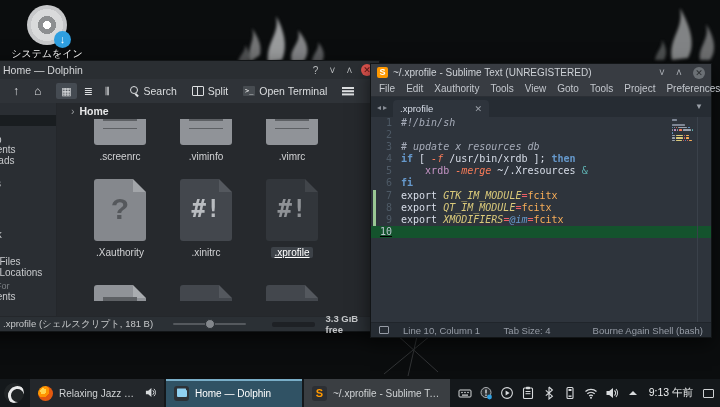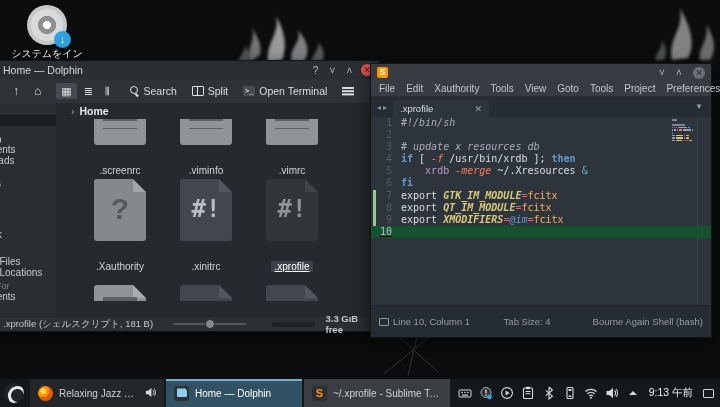--- a/index.html
+++ b/index.html
@@ -61,21 +61,21 @@
   .sb-item { height:10.5px; line-height:10.5px; padding-left:30px; white-space:nowrap; }
   .sb-item.selected { background:#191d20; color:#fff; }
   .sb-item.header { color:#7c8085; font-size:9px; }
   .d-view { flex:1; position:relative; background:#26292d; overflow:hidden; }
   .d-breadcrumb { height:16px; display:flex; align-items:center; gap:5px; padding-left:14px;
     color:#e8e9ea; font-size:10.5px; font-weight:bold; }
   .d-breadcrumb .chev { color:#9a9da0; font-weight:normal; }
   .d-grid { position:absolute; left:0; right:8px; top:16px; bottom:15px; overflow:hidden; }
   .d-row { position:absolute; left:20px; display:flex; }
   .d-cell { width:86px; display:flex; flex-direction:column; align-items:center; }
-  .fname { margin-top:20px; font-size:10px; color:#d2d3d5; padding:0 3px; border-radius:2px; }
+  .fname { margin-top:6px; font-size:10px; color:#d2d3d5; padding:0 3px; border-radius:2px; }
   .fname.selected { background:#3d4248; text-decoration:underline; color:#fff; }
   .ficon { position:relative; width:52px; height:62px; border-radius:3px; }
   .ficon .fold { position:absolute; top:0; right:0; width:0; height:0; }
   .ficon.textdoc { background:#909398; }
   .ficon.textdoc .fold { border-top:13px solid #26292d; border-left:13px solid #a9acb0; }
   .ficon.textdoc .lines { position:absolute; left:9px; top:12px; width:34px; height:34px;
     background:repeating-linear-gradient(#5d6064 0 4px, transparent 4px 11px); }
   .ficon.unknown { background:#85888d; }
   .ficon.unknown .fold { border-top:13px solid #26292d; border-left:13px solid #a2a5a9; }
   .ficon.unknown .mark { position:absolute; width:100%; text-align:center; top:13px;
@@ -123,32 +123,32 @@
   .code-line.current { background:#14532d;text-decoration:underline; }
   .gutter { position:relative; width:30px; flex:0 0 30px; text-align:right; padding-right:9px;
     color:#4e5a66; }
   .code-line.current .gutter { color:#bac3cd; }
   .gutter .diffmark { position:absolute; left:2px; top:0; bottom:0; width:2.5px; background:#99C794; }
   .code-text { white-space:pre; color:#D8DEE9; }
   .tk-cm { color:#A6ACB9; font-style:italic; }
   .tk-kw { color:#6699CC; font-weight:bold; }
   .tk-pr { color:#F97B58; font-style:italic; }
   .tk-fn { color:#C695C6; }
-  .tk-vr { color:#D9C97A; font-style:italic;font-weight:bold; }
+  .tk-vr { color:#D9C97A; font-style:italic; }
   .tk-op { color:#EC5F66; }
   .tk-vl { color:#F9AE58; }
   .tk-at { color:#6699CC; font-style:italic; }
   .tk-am { color:#5FB4B4; }
   .tk-pl { color:#D8DEE9; }
   #minimap { position:absolute; right:15px; top:2px; width:24px; }
   #minimap .mm-row { display:flex; gap:1px; margin-bottom:1px; height:1.6px; }
   #minimap .mm-seg { height:1.6px; border-radius:0.5px; }
   .mm-line { position:absolute; right:13px; top:0; bottom:0; width:1px; background:#3a414a; }
-  .s-statusbar { height:32px; background:#262C33; border-top:1px solid #20252b;
-    display:flex; align-items:center; padding:0 8px; color:#969CA6; font-size:9.5px; gap:4px; }
+  .s-statusbar { height:15px; background:#262C33; border-top:1px solid #20252b;
+    display:flex; align-items:center; padding:0 8px; color:#969CA6; font-size:9.5px; gap:14px; }
   .s-status-icon { width:10px; height:8px; border:1px solid #969CA6; border-radius:1px; }
   .s-status-right { margin-left:auto; display:flex; gap:42px; }
 
   
   #taskbar { position:absolute; left:0; bottom:0; width:720px; height:28px; z-index:5;
     background:#14181b; display:flex; align-items:stretch; }
   .launcher { width:28px; display:flex; align-items:center; justify-content:center; }
   .launcher-logo { width:20px; height:20px; border-radius:50%; background:#202426; position:relative; overflow:hidden; }
   .launcher-logo::after { content:""; position:absolute; left:4px; top:3px; width:13px; height:13px;
     border:3px solid #e8e9ea; border-radius:50%; border-right-color:transparent; transform:rotate(35deg); }
@@ -342,20 +342,21 @@
         <span class="zoom-handle"></span>
       </span>
       <span class="cap-bar"><span class="cap-fill"></span></span>
       <span class="free-label">3.3 GiB free</span>
     </div>
   </div>
 
   <div class="win" id="sublime">
     <div class="s-titlebar">
       <span class="s-appicon">S</span>
+      <span>~/.xprofile - Sublime Text (UNREGISTERED)</span>
       <span class="tb-spacer"></span>
       <span class="s-btn">˅</span>
       <span class="s-btn">˄</span>
       <span class="s-close">✕</span>
     </div>
     <div class="s-menubar" id="s-menubar">
         <span>File</span>
         <span>Edit</span>
         <span>Xauthority</span>
         <span>Tools</span>

